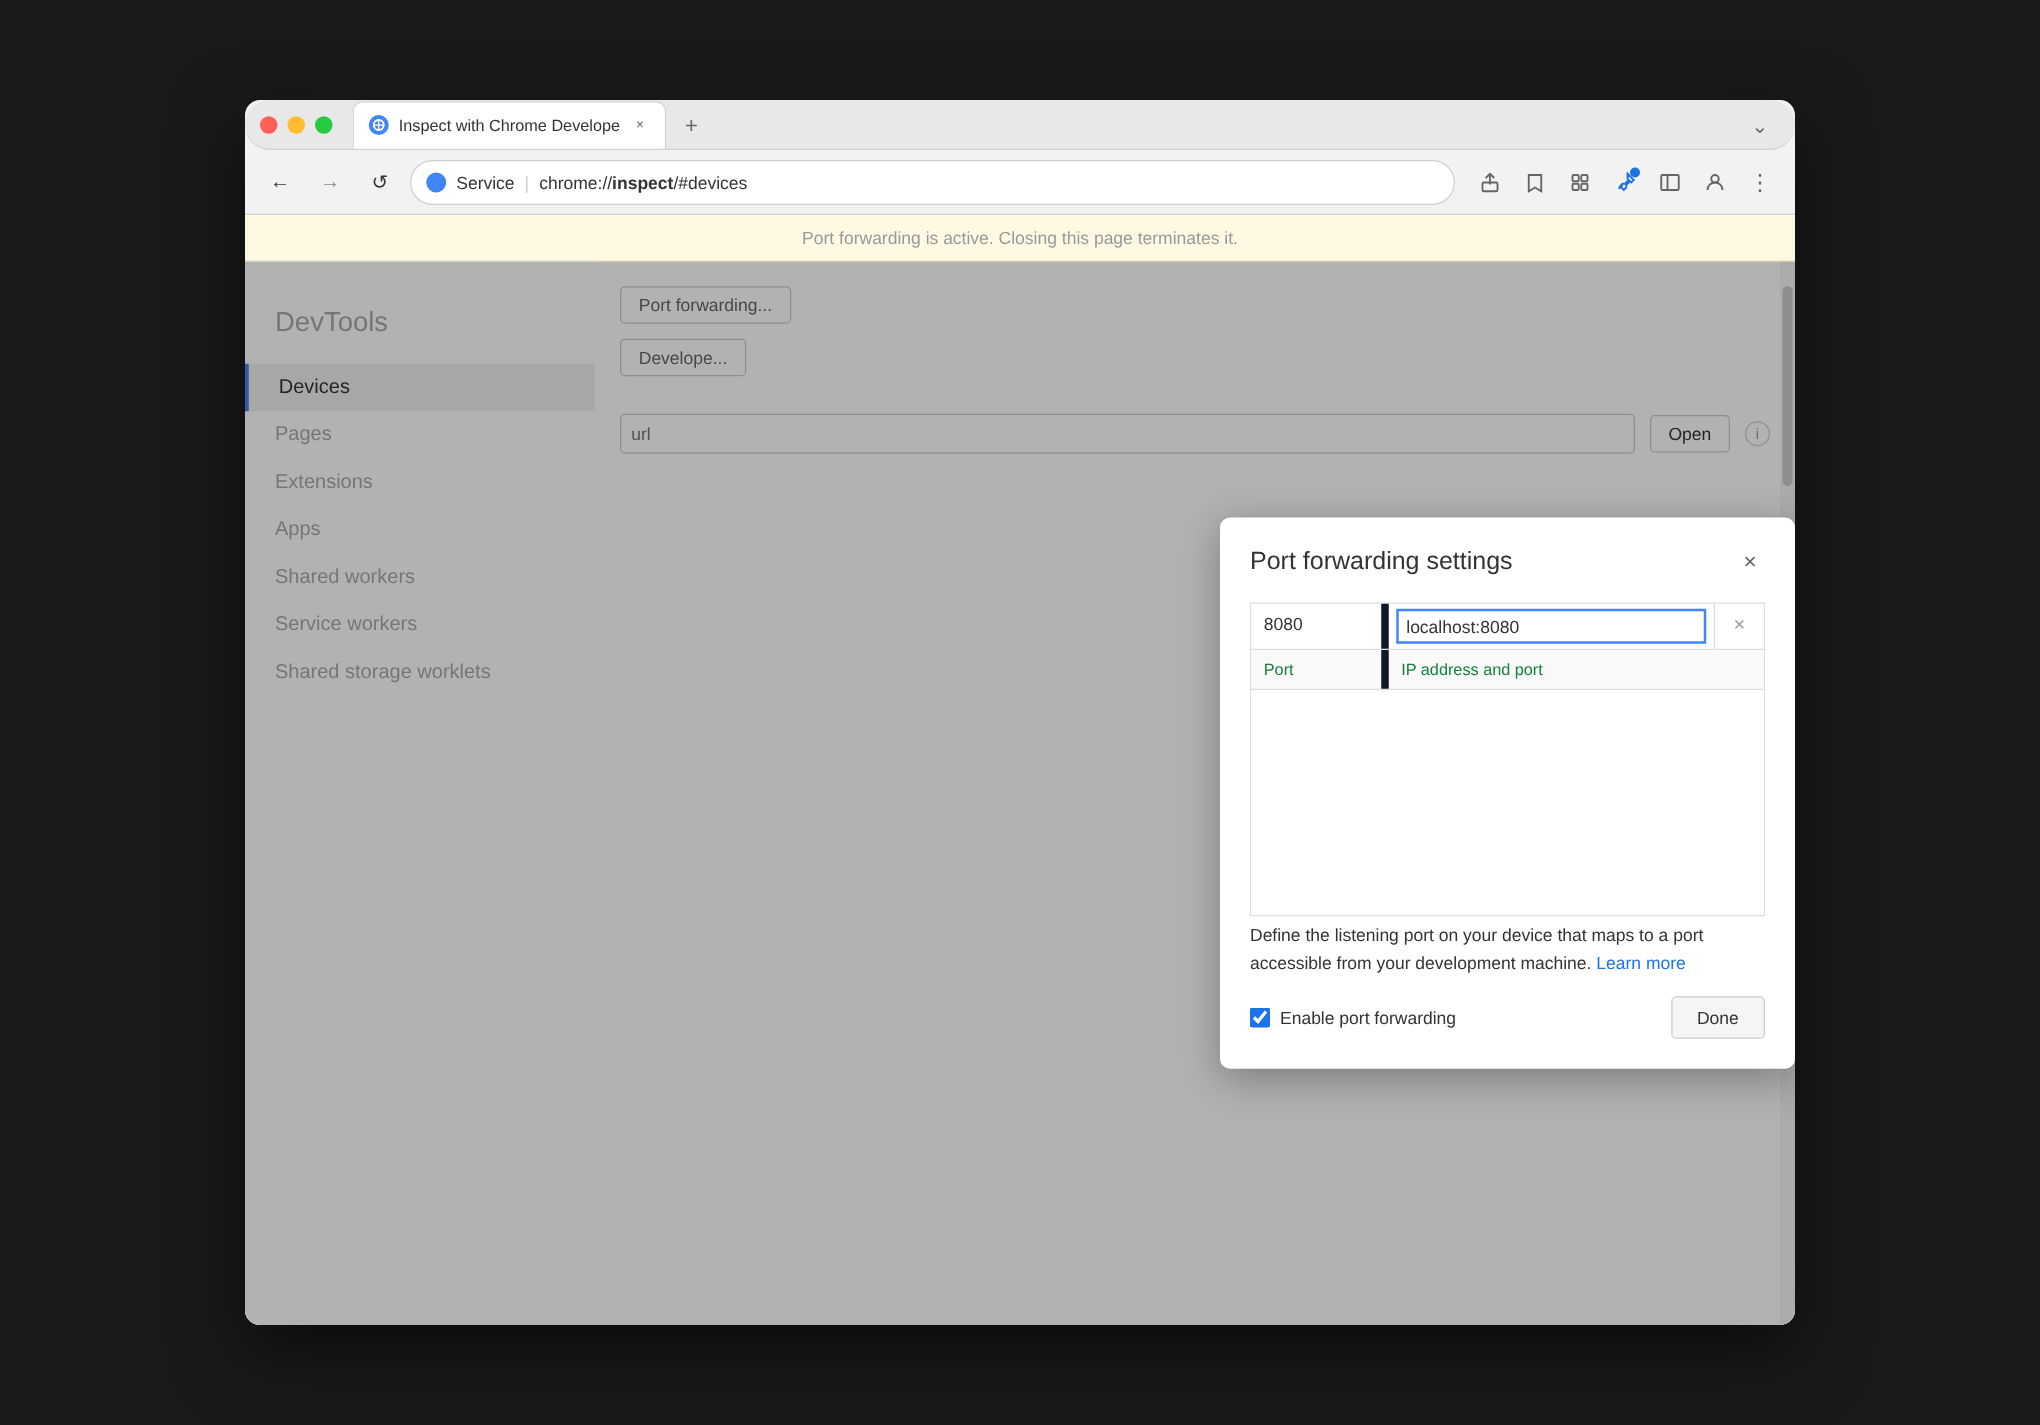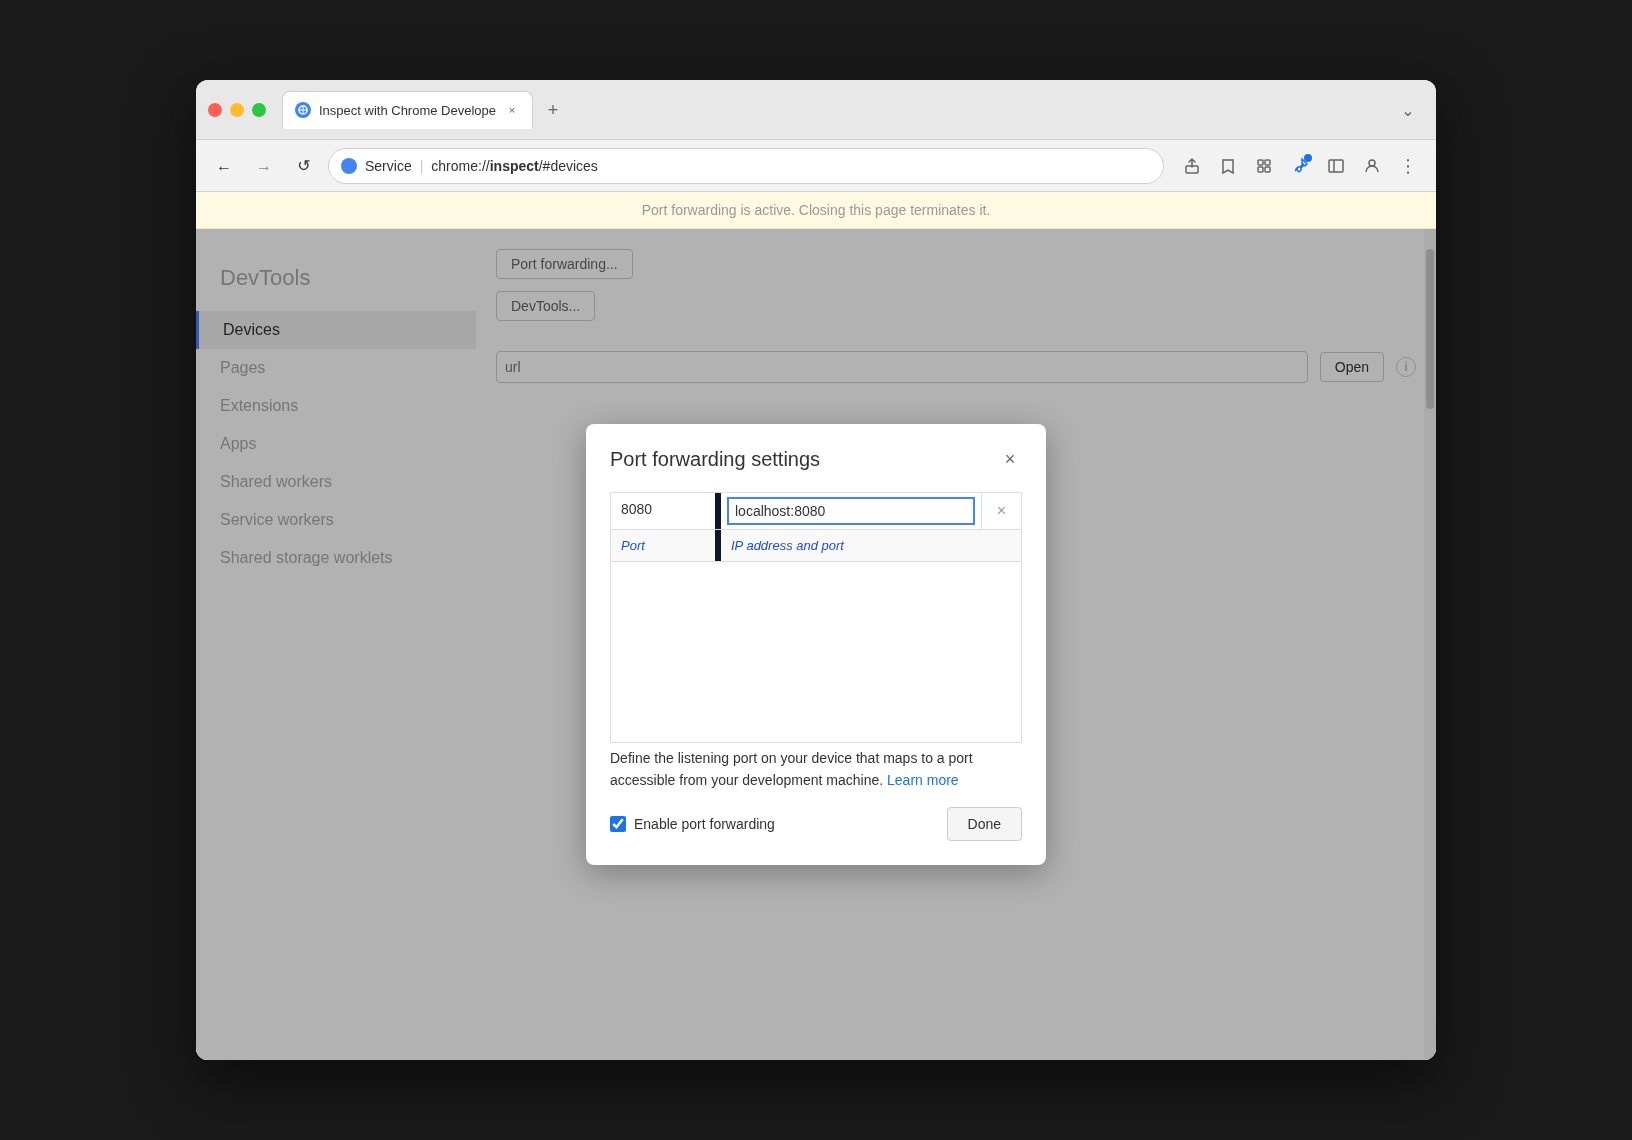--- a/index.html
+++ b/index.html
@@ -20,27 +20,28 @@
       border-radius: 12px;
       box-shadow: 0 20px 60px rgba(0,0,0,0.6);
       overflow: hidden;
       display: flex;
       flex-direction: column;
     }
 
     
     .title-bar {
       background: #e8e8e8;
-      height: 60px;
+      height: 40px;
       display: flex;
       align-items: center;
       padding: 0 12px;
       gap: 8px;
       border-bottom: 1px solid #d0d0d0;
       flex-shrink: 0;
+      border-radius: 20px;
     }
 
     .traffic-lights {
       display: flex;
       gap: 8px;
       margin-right: 8px;
     }
 
     .traffic-light {
       width: 14px;
@@ -361,21 +362,21 @@
       border-radius: 4px;
     }
 
     
     .modal-overlay {
       position: absolute;
       top: 0; left: 0; right: 0; bottom: 0;
       background: rgba(0,0,0,0.3);
       display: flex;
       align-items: center;
-      justify-content: center;
+      justify-content: flex-end;
       z-index: 100;
     }
 
     .modal {
       background: white;
       border-radius: 8px;
       box-shadow: 0 8px 32px rgba(0,0,0,0.3);
       width: 460px;
       padding: 24px;
       position: relative;
@@ -458,23 +459,22 @@
       cursor: pointer;
       color: #999;
     }
 
     .pf-header-row {
       background: #f9f9f9;
     }
 
     .pf-header-cell {
       font-size: 13px;
-      color: #1d4ed8;
+      color: #15803d;
       padding: 8px 10px;
-      font-style: italic;
     }
 
     .pf-area {
       height: 180px;
       background: white;
     }
 
     
     .modal-description {
       font-size: 14px;
@@ -634,21 +634,21 @@
         <a class="sidebar-nav-item">Shared workers</a>
         <a class="sidebar-nav-item">Service workers</a>
         <a class="sidebar-nav-item">Shared storage worklets</a>
       </div>
 
       <div class="content-area">
         <div class="content-row">
           <button class="content-btn">Port forwarding...</button>
         </div>
         <div class="content-row">
-          <button class="content-btn">DevTools...</button>
+          <button class="content-btn">Develope...</button>
         </div>
         <div class="content-row" style="margin-top: 30px;">
           <input class="content-input" type="text" placeholder="url" style="">
           <button class="content-open-btn">Open</button>
           <div class="info-icon">i</div>
         </div>
 
         <div class="scrollbar">
           <div class="scrollbar-thumb"></div>
         </div>

